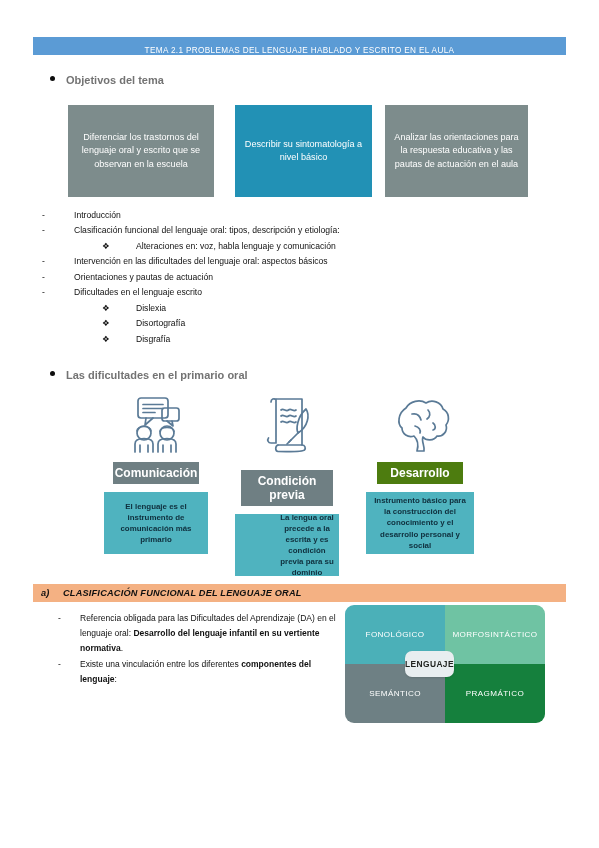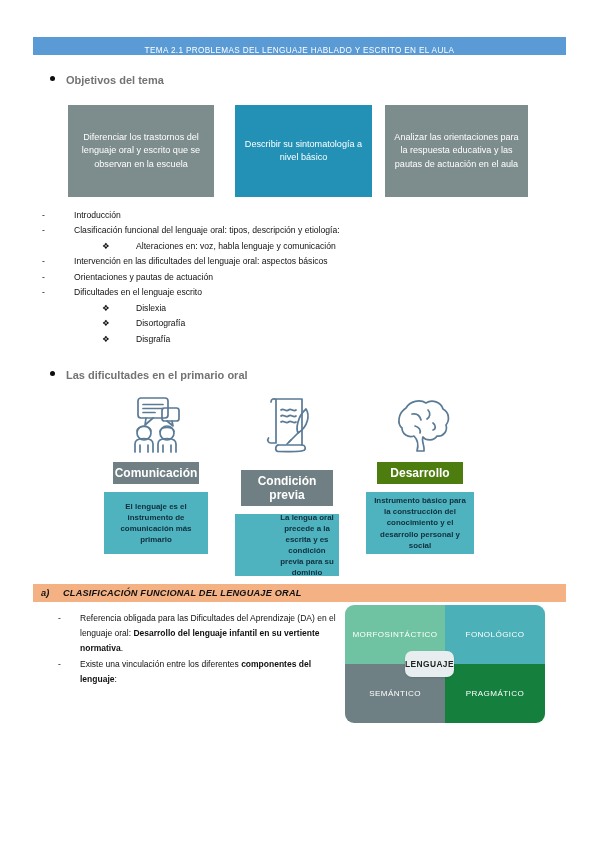--- a/index.html
+++ b/index.html
@@ -365,20 +365,20 @@
         <span class="mark">-</span>
         <span class="body"><span>Referencia obligada para las Dificultades del Aprendizaje (DA) en el lenguaje oral: </span><b>Desarrollo del lenguaje infantil en su vertiente normativa</b><span>.</span></span>
       </div>
       <div class="class-row">
         <span class="mark">-</span>
         <span class="body"><span>Existe una vinculación entre los diferentes </span><b>componentes del lenguaje</b><span>:</span></span>
       </div>
     </div>
 
   <div class="quad">
+    <div class="quad-cell" id="quad-0" style="background: rgb(75, 176, 184);">FONOLÓGICO</div>
     <div class="quad-cell" id="quad-1" style="background: rgb(111, 195, 163);">MORFOSINTÁCTICO</div>
-    <div class="quad-cell" id="quad-0" style="background: rgb(75, 176, 184);">FONOLÓGICO</div>
     <div class="quad-cell" id="quad-2" style="background: rgb(110, 128, 132);">SEMÁNTICO</div>
     <div class="quad-cell" id="quad-3" style="background: #15803d;">PRAGMÁTICO</div>
   </div>
   <div class="quad-center">LENGUAJE</div>
 
 </div>
 
 </body></html>

